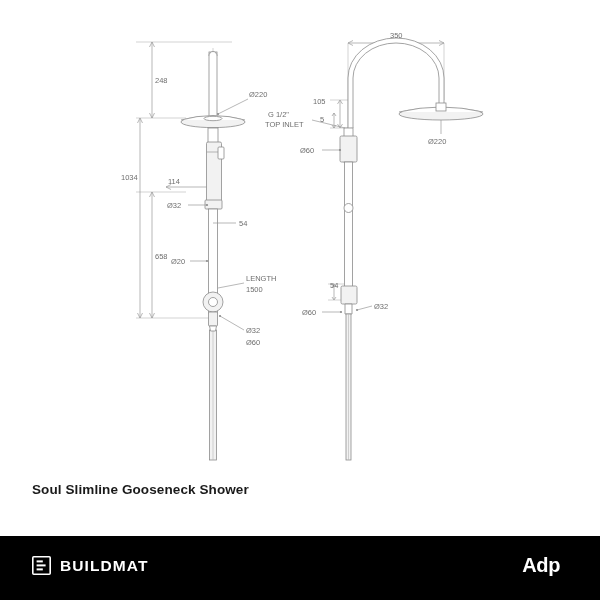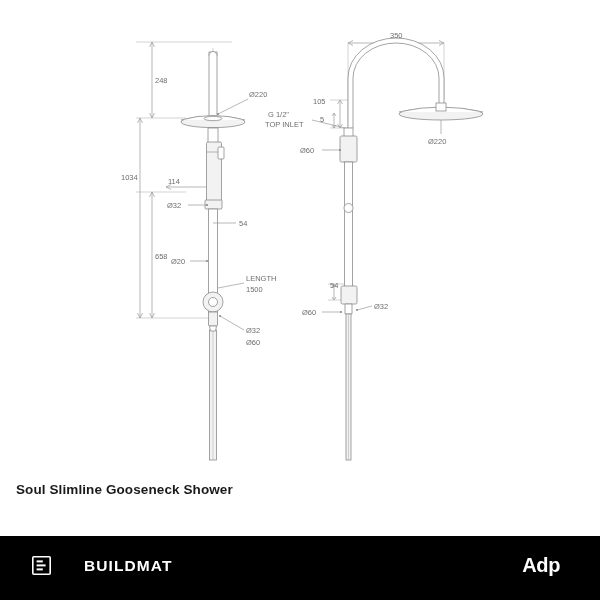--- a/index.html
+++ b/index.html
@@ -24,21 +24,21 @@
     left: 0;
     top: 0;
     width: 600px;
     height: 470px;
   }
   .drawing-area svg {
     display: block;
   }
   .product-title {
     position: absolute;
-    left: 16px;
+    left: 32px;
     top: 482px;
     font-size: 13.5px;
     font-weight: bold;
     color: #1a1a1a;
     letter-spacing: 0.1px;
     text-align: center;
   }
   .footer {
     position: absolute;
     left: 0;
@@ -58,21 +58,20 @@
   .brand-left .mark {
     width: 19px;
     height: 19px;
     position: relative;
   }
   .brand-left .wordmark {
     color: #ffffff;
     font-size: 15.5px;
     font-weight: bold;
     letter-spacing: 1.1px;
-    margin-left: 24px;
   }
   .brand-right {
     position: absolute;
     right: 40px;
     top: 554px;
     color: #ffffff;
     font-size: 20px;
     font-weight: bold;
     letter-spacing: -0.4px;
   }

